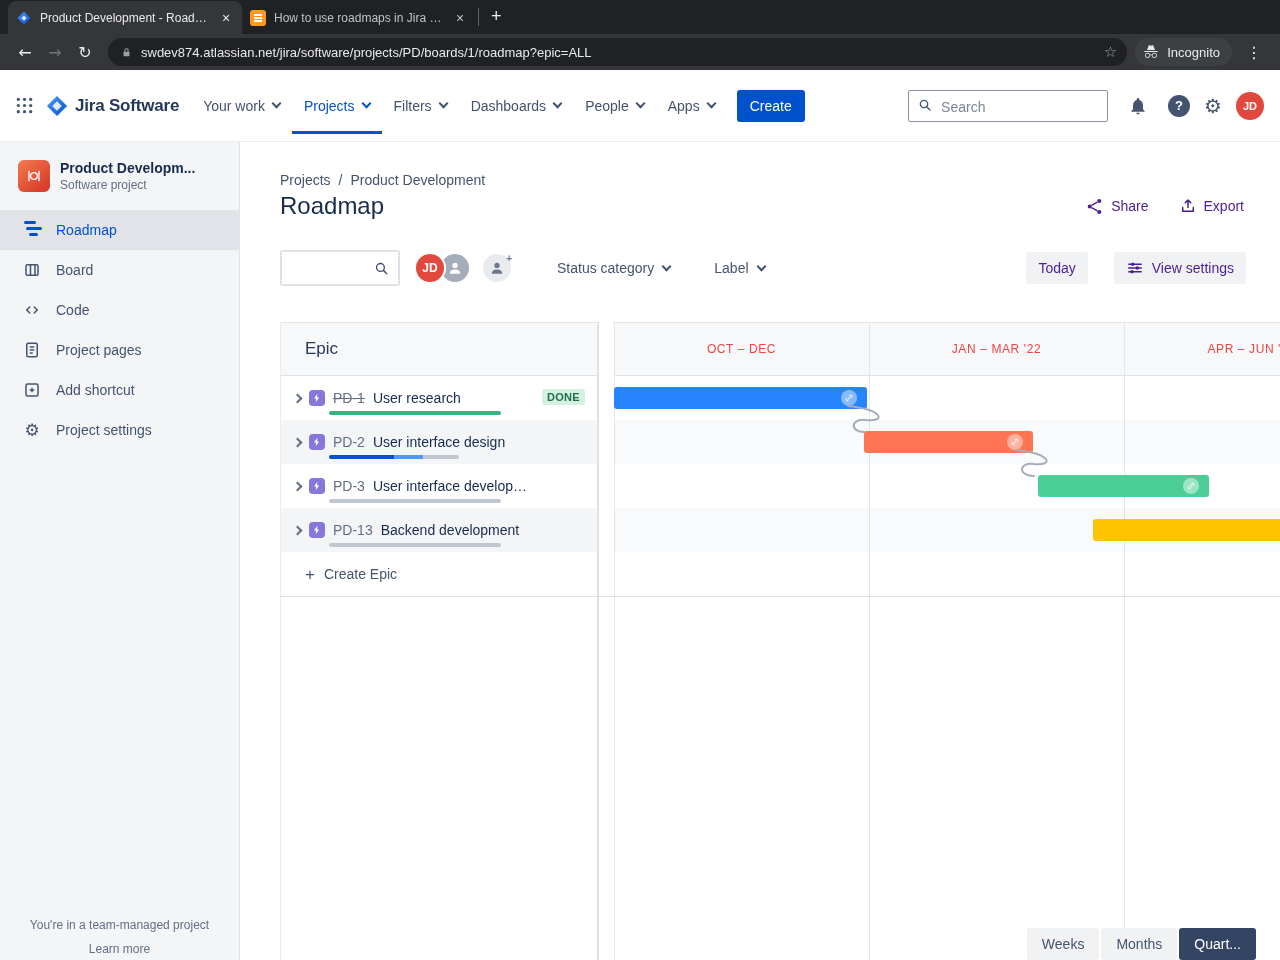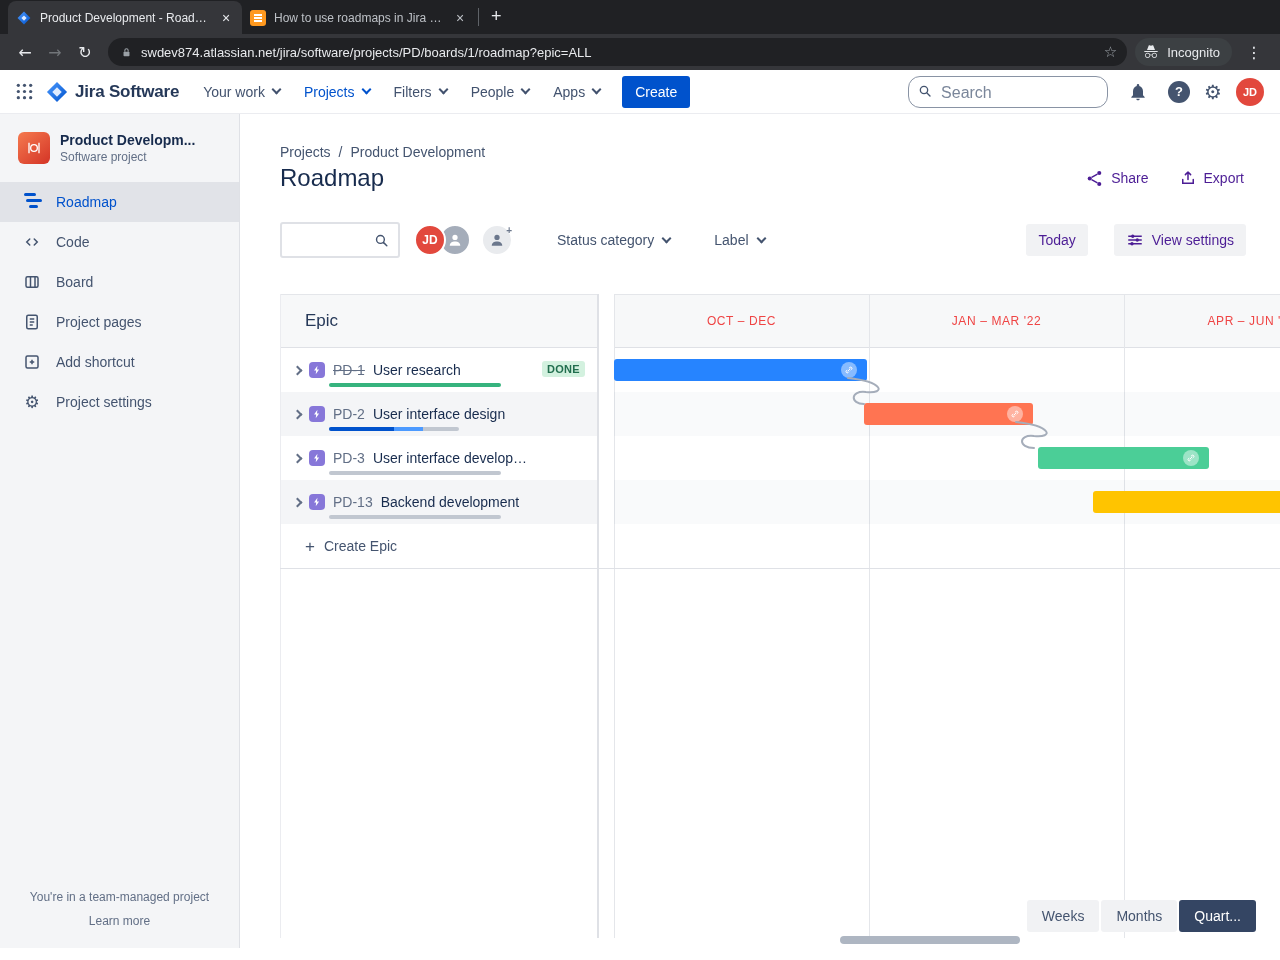--- a/index.html
+++ b/index.html
@@ -23,31 +23,31 @@
   .btoolbar{height:36px;background:#35363A;display:flex;align-items:center;padding:0 10px}
   .nav-ic{width:30px;height:30px;border:none;background:transparent;color:#E8EAED;font-size:16px;border-radius:50%;cursor:pointer}
   .nav-ic.disabled{color:#717579}
   .urlbar{flex:1;height:28px;background:#202124;border-radius:14px;margin:0 8px;display:flex;align-items:center;padding:0 4px 0 12px;gap:8px;min-width:0}
   .url-text{flex:1;color:#E8EAED;font-size:13px;white-space:nowrap;overflow:hidden}
   .star-btn{background:none;border:none;color:#9AA0A6;font-size:15px;padding:0 6px;cursor:pointer}
   .incog{display:flex;align-items:center;gap:8px;background:#3C4043;border-radius:14px;height:28px;padding:0 12px 0 8px;color:#E8EAED;font-size:13px;font-weight:500;margin-right:6px}
   .kebab{background:none;border:none;color:#E8EAED;font-size:16px;padding:0 8px;cursor:pointer}
 
   
-  .jnav{height:44px;display:flex;align-items:center;padding:0 16px 0 8px;background:#fff;border-bottom:1px solid #EBECF0}
+  .jnav{height:72px;display:flex;align-items:center;padding:0 16px 0 8px;background:#fff;border-bottom:1px solid #EBECF0}
   .icon-btn{border:none;background:transparent;width:32px;height:32px;display:flex;align-items:center;justify-content:center;color:#44546F;cursor:pointer}
   .jlogo{display:flex;align-items:center;gap:7px;padding:0 12px 0 6px;cursor:pointer}
   .jlogo-text{font-size:17px;font-weight:600;color:#253858;letter-spacing:-.2px;white-space:nowrap}
   .jnav-item{height:56px;display:flex;align-items:center;gap:8px;padding:0 12px;font-size:14px;color:#42526E;background:none;border:none;border-bottom:3px solid transparent;border-top:3px solid transparent;cursor:pointer}
   .jnav-item.active{color:#0052CC;border-bottom-color:#0052CC}
   .chev-d{width:7px;height:7px;border-right:2px solid currentColor;border-bottom:2px solid currentColor;transform:rotate(45deg);margin-top:-4px}
   .create-btn{background:#0052CC;color:#fff;border:none;border-radius:3px;height:32px;padding:0 13px;font-size:14px;font-weight:500;margin-left:10px;cursor:pointer}
   .jnav-right{margin-left:auto;display:flex;align-items:center;gap:14px}
   .jsearch{position:relative;width:200px}
-  .jsearch input{width:100%;height:32px;border:1px solid #8993A4;border-radius:12px;padding:2px 8px 0 32px;font-size:16px;color:#172B4D;outline:none;background:#fff}
+  .jsearch input{width:100%;height:32px;border:1px solid #8993A4;border-radius:2px;padding:2px 8px 0 32px;font-size:14px;color:#172B4D;outline:none;background:#fff}
   .jsearch input::placeholder{color:#7A869A}
   .jsearch .mag{position:absolute;left:9px;top:7px;color:#44546F}
   .help-circle{width:22px;height:22px;border-radius:50%;background:#44546F;color:#fff;font-size:13px;font-weight:700;display:flex;align-items:center;justify-content:center;border:none;cursor:pointer}
   .gear-btn{background:none;border:none;font-size:20px;color:#44546F;cursor:pointer;line-height:1}
   .avatar{width:28px;height:28px;border-radius:50%;background:#E2483D;color:#fff;font-size:11px;font-weight:700;display:flex;align-items:center;justify-content:center;border:none;cursor:pointer}
 
   
   .app-body{display:flex;height:834px}
   .sidebar{width:240px;flex:0 0 240px;background:#F4F5F7;border-right:1px solid #DFE1E6;position:relative}
   .proj{display:flex;gap:10px;padding:18px 14px 14px 18px;align-items:center}
@@ -211,20 +211,24 @@
     </button>
   <button class="jnav-item active">
       <span>Projects</span>
       <span class="chev-d"></span>
     </button>
   <button class="jnav-item">
       <span>Filters</span>
       <span class="chev-d"></span>
     </button>
   <button class="jnav-item">
+      <span>Dashboards</span>
+      <span class="chev-d"></span>
+    </button>
+  <button class="jnav-item">
       <span>People</span>
       <span class="chev-d"></span>
     </button>
   <button class="jnav-item">
       <span>Apps</span>
       <span class="chev-d"></span>
     </button>
   <button class="create-btn">Create</button>
   <div class="jnav-right">
     <div class="jsearch">
@@ -268,34 +272,34 @@
             <span class="rm-bars" style="width:16px">
               <i style="width:12px"></i>
               <i style="width:16px;margin-left:2px"></i>
               <i style="width:9px;margin-left:5px"></i>
             </span>
           </span>
         <span>Roadmap</span>
       </button>
       <button class="snav-item">
         <span class="sicon">
-            <svg width="18" height="18" viewBox="0 0 24 24" fill="none" stroke="currentColor" stroke-width="2" stroke-linecap="round">
-              <path d="M9 8 5 12l4 4M15 8l4 4-4 4"></path>
-            </svg>
-          </span>
-        <span>Code</span>
-      </button>
-      <button class="snav-item">
-        <span class="sicon">
             <svg width="18" height="18" viewBox="0 0 24 24" fill="none" stroke="currentColor" stroke-width="2">
               <rect x="4" y="5" width="16" height="14" rx="2"></rect>
               <path d="M10 5v14M16 5v14"></path>
             </svg>
           </span>
         <span>Board</span>
+      </button>
+      <button class="snav-item">
+        <span class="sicon">
+            <svg width="18" height="18" viewBox="0 0 24 24" fill="none" stroke="currentColor" stroke-width="2" stroke-linecap="round">
+              <path d="M9 8 5 12l4 4M15 8l4 4-4 4"></path>
+            </svg>
+          </span>
+        <span>Code</span>
       </button>
       <button class="snav-item">
         <span class="sicon">
             <svg width="18" height="18" viewBox="0 0 24 24" fill="none" stroke="currentColor" stroke-width="2">
               <rect x="5" y="3" width="14" height="18" rx="2"></rect>
               <path d="M9 8h6M9 12h6M9 16h4"></path>
             </svg>
           </span>
         <span>Project pages</span>
       </button>

